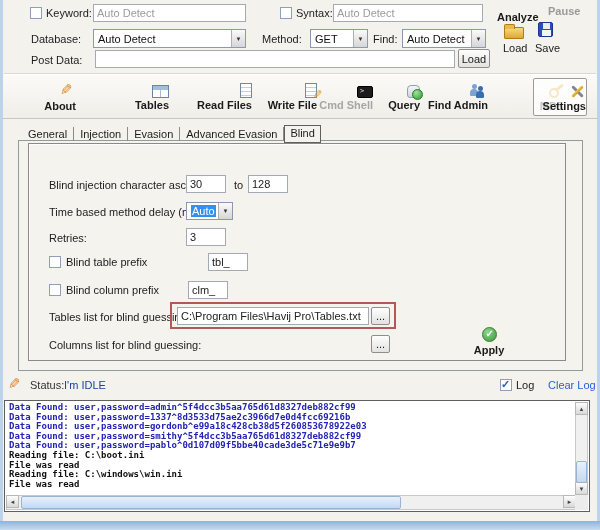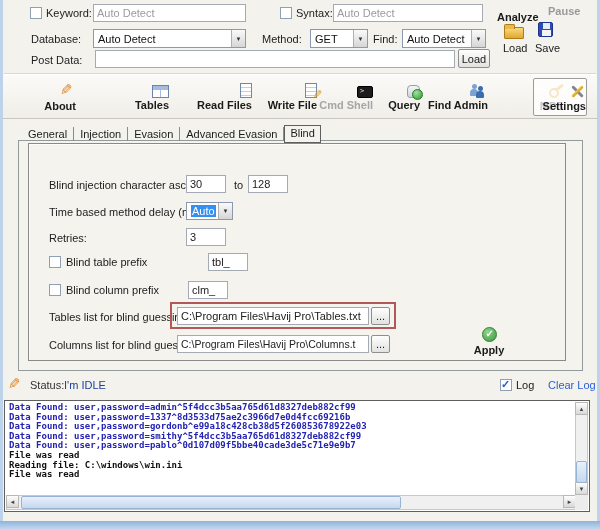--- a/index.html
+++ b/index.html
@@ -233,21 +233,20 @@
       <span class="cb" style="left:20px; top:140px;"></span>
       <span class="lbl" style="left:37px; top:140px;">Blind column prefix</span>
       <input class="inp" style="left: 159px; top: 137px; width: 40px;" value="clm_">
 
       <span class="lbl" style="left:20px; top:167px;">Tables list for blind guessing:</span>
       <input class="inp" style="left: 148px; top: 163px; width: 192px; font-size: 11px;" value="C:\Program Files\Havij Pro\Tables.txt">
       <button class="btn" style="left:342px; top:163px; width:19px; height:18px; line-height:9px;">...</button>
       <div class="redbox" style="left:141px; top:158px; width:226px; height:27px;"></div>
 
       <span class="lbl" style="left:20px; top:195px;">Columns list for blind guessing:</span>
-      <input class="inp" style="left: 148px; top: 191px; width: 192px; font-size: 10.5px;" value="C:\Program Files\Havij Pro\Columns.t">
       <button class="btn" style="left:342px; top:191px; width:19px; height:18px; line-height:9px;">...</button>
 
       <div id="applybtn">
         <span class="ic i-apply"></span>
         <span class="alabel">Apply</span>
       </div>
     </div>
   </div>
 
   <div id="statusbar">
@@ -259,20 +258,21 @@
     <span class="lbl linktext" style="left:548px; top:6px;">Clear Log</span>
   </div>
 
   <div id="logbox">
     <div id="logtext">
       <div class="logline blue">Data Found: user,password=admin^5f4dcc3b5aa765d61d8327deb882cf99</div>
       <div class="logline blue">Data Found: user,password=1337^8d3533d75ae2c3966d7e0d4fcc69216b</div>
       <div class="logline blue">Data Found: user,password=gordonb^e99a18c428cb38d5f260853678922e03</div>
       <div class="logline blue">Data Found: user,password=smithy^5f4dcc3b5aa765d61d8327deb882cf99</div>
       <div class="logline blue">Data Found: user,password=pablo^0d107d09f5bbe40cade3de5c71e9e9b7</div>
+      <div class="logline">Reading file: C:\boot.ini</div>
       <div class="logline">File was read</div>
       <div class="logline">Reading file: C:\windows\win.ini</div>
       <div class="logline">File was read</div>
     </div>
     <div class="sbar" id="vscroll">
       <span class="sarrow" style="left:-1px; top:-1px;">▲</span>
       <span class="sarrow" style="left:-1px; bottom:-1px;">▼</span>
       <span class="sthumb" style="left:0px; top:58px; width:11px; height:22px;"></span>
     </div>
     <div class="sbar" id="hscroll">

